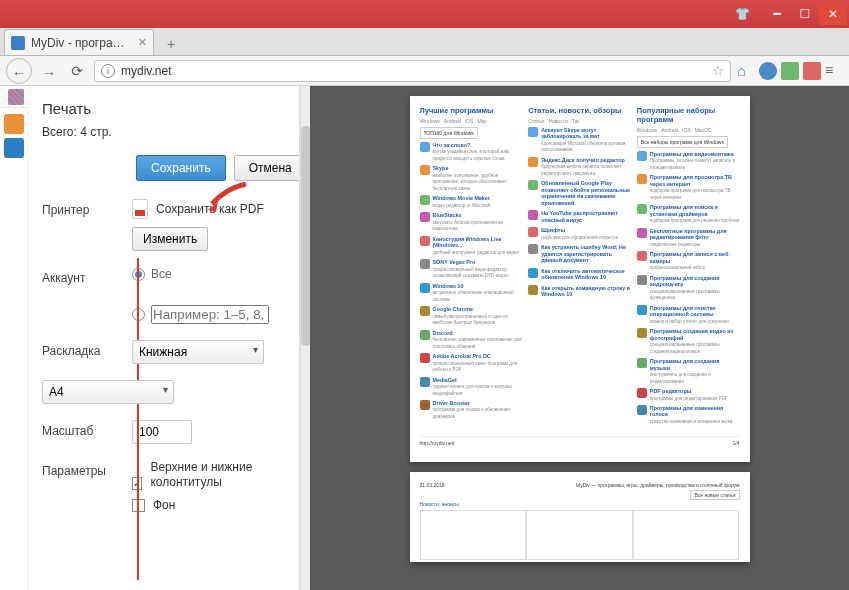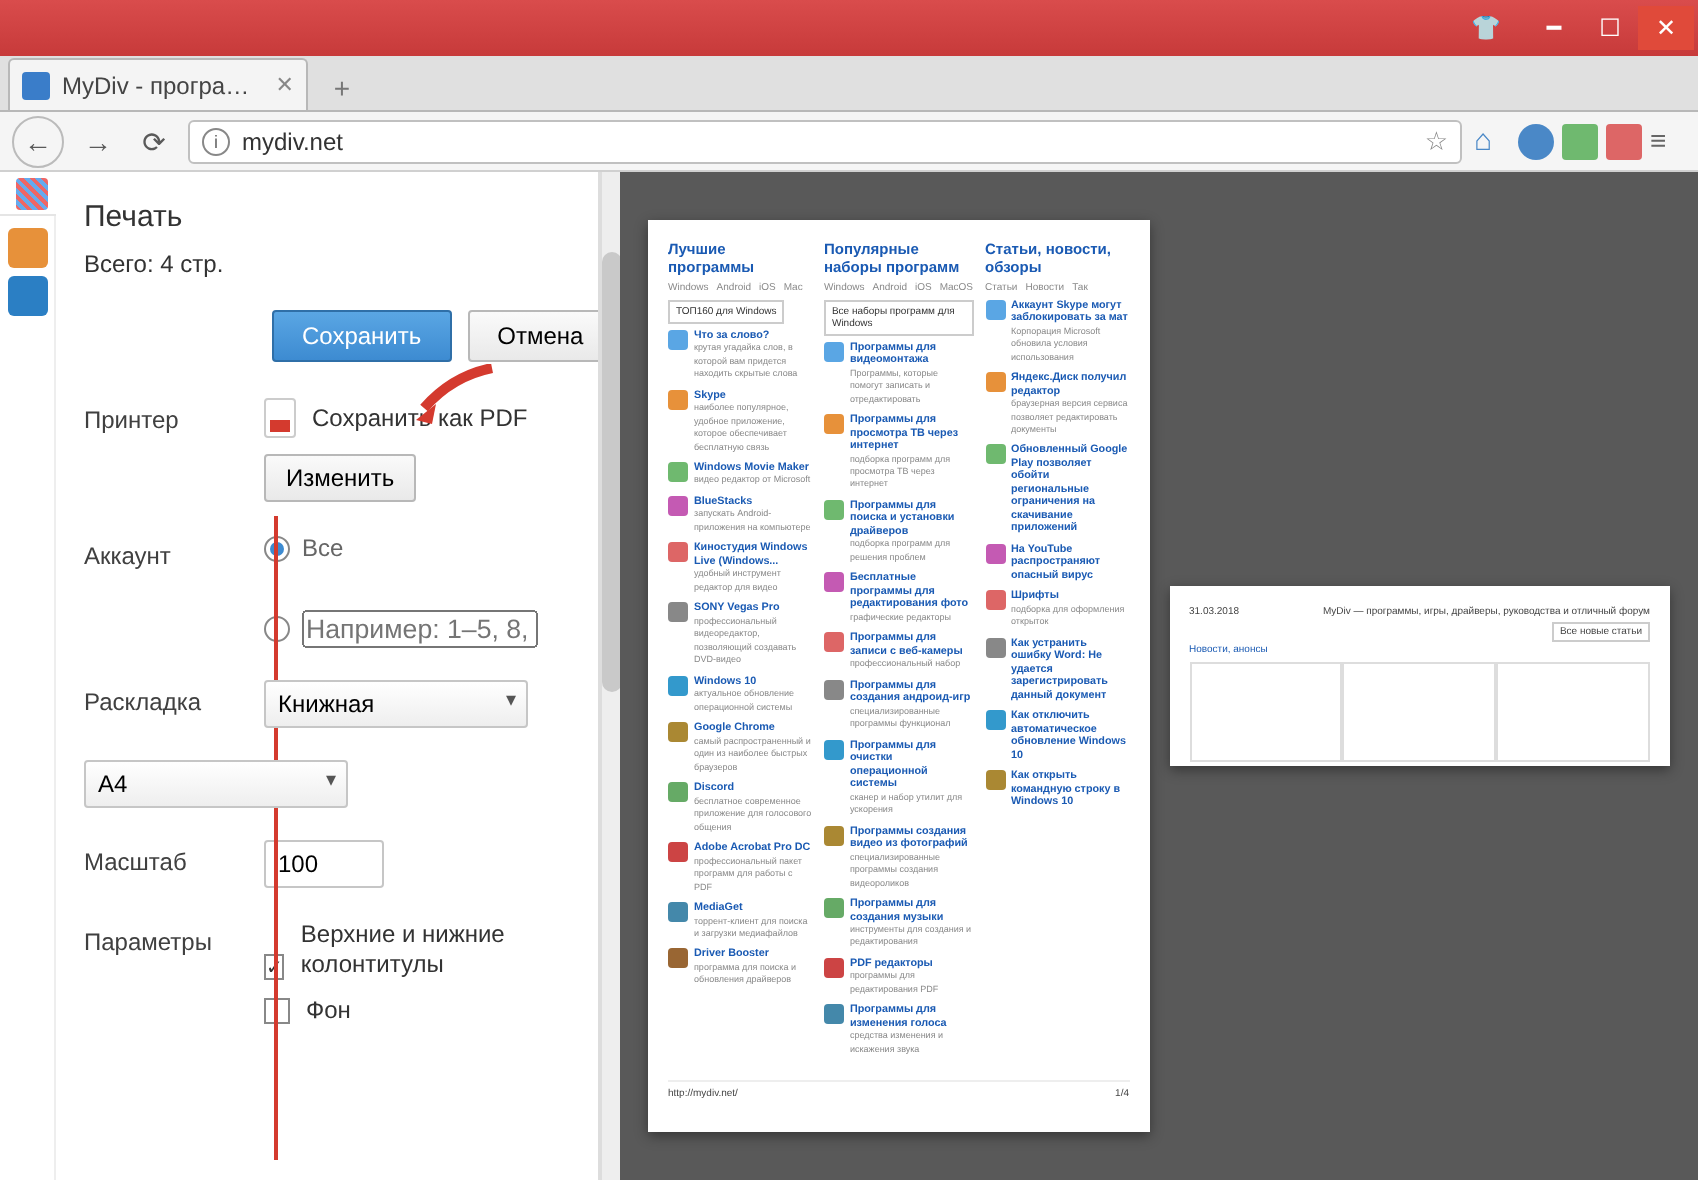--- a/index.html
+++ b/index.html
@@ -58,21 +58,21 @@
 .sel-wrap::after { content: "▾"; position:absolute; right:6px; top:4px; font-size:10px; color:#555; pointer-events:none;}
 .radio-row { display:flex; align-items:center; gap:6px; }
 .radio { width:13px; height:13px; border:1px solid #888; border-radius:50%; display:inline-flex; align-items:center; justify-content:center;}
 .radio.sel::after { content:""; width:7px; height:7px; background:#3d8bd1; border-radius:50%; }
 .chk { width:13px; height:13px; border:1px solid #888; background:#fff; display:inline-flex; align-items:center; justify-content:center; font-size:10px; color:#333;}
 .pdf-icon { width:16px; height:20px; border:1px solid #ccc; border-radius:2px; position:relative; }
 .pdf-icon::after { content:""; position:absolute; bottom:2px; left:2px; right:2px; height:6px; background:#d43a2e; }
 .small-btn { height:24px; padding:0 10px; border:1px solid #b8b8b8; background:linear-gradient(#fafafa,#e9e9e9); border-radius:2px; font-size:12px; }
 
 
-.preview { flex: 1; background: #595959; overflow: auto; display:flex; align-items:center; padding: 10px 14px; gap:10px;}
+.preview { flex: 1; background: #595959; overflow: auto; display:flex; flex-direction:column; align-items:center; padding: 10px 14px; gap:10px;}
 .page { width: 340px; background: #fff; box-shadow: 0 2px 6px rgba(0,0,0,.4); padding: 10px 10px 16px; font-size: 5.4px; color:#444; position:relative;}
 .page .cols { display:grid; grid-template-columns: 1fr 1fr 1fr; gap:6px; }
 .page h3 { font-size:7.5px; font-weight:700; color:#1a5ab3; margin-bottom:3px; }
 .page .tabs { display:flex; gap:4px; font-size:5px; color:#888; margin-bottom:3px;}
 .page .box { border:1px solid #ccc; padding:2px 3px; font-size:5px; color:#333; margin-bottom:3px; display:inline-block;}
 .page .item { display:flex; gap:3px; margin-bottom:4px; }
 .page .item .ico { width:10px; height:10px; background:#5aa6e4; border-radius:2px; flex-shrink:0;}
 .page .item .txt { line-height:1.2; }
 .page .item .txt .t { color:#1a5ab3; font-weight:700; display:block; }
 .page .item .txt .d { color:#888; font-size:4.5px; }
@@ -279,20 +279,62 @@
                   <span class="ico" style="background:#48a"></span>
                   <span class="txt"><span class="t">MediaGet</span><span class="d">торрент-клиент для поиска и загрузки медиафайлов</span></span>
                 </div>
                 <div class="item">
                   <span class="ico" style="background:#963"></span>
                   <span class="txt"><span class="t">Driver Booster</span><span class="d">программа для поиска и обновления драйверов</span></span>
                 </div>
               </div>
           </div>
           <div>
+            <h3>Статьи, новости, обзоры</h3>
+            <div class="tabs">
+                <span>Статьи</span>
+                <span>Новости</span>
+                <span>Так</span>
+              </div>
+            <div id="pv-col2">
+                <div class="item">
+                  <span class="ico" style="background:#5aa6e4"></span>
+                  <span class="txt"><span class="t">Аккаунт Skype могут заблокировать за мат</span><span class="d">Корпорация Microsoft обновила условия использования</span></span>
+                </div>
+                <div class="item">
+                  <span class="ico" style="background:#e7913a"></span>
+                  <span class="txt"><span class="t">Яндекс.Диск получил редактор</span><span class="d">браузерная версия сервиса позволяет редактировать документы</span></span>
+                </div>
+                <div class="item">
+                  <span class="ico" style="background:#6fb96f"></span>
+                  <span class="txt"><span class="t">Обновленный Google Play позволяет обойти региональные ограничения на скачивание приложений</span><span class="d"></span></span>
+                </div>
+                <div class="item">
+                  <span class="ico" style="background:#c45ab3"></span>
+                  <span class="txt"><span class="t">На YouTube распространяют опасный вирус</span><span class="d"></span></span>
+                </div>
+                <div class="item">
+                  <span class="ico" style="background:#d66"></span>
+                  <span class="txt"><span class="t">Шрифты</span><span class="d">подборка для оформления открыток</span></span>
+                </div>
+                <div class="item">
+                  <span class="ico" style="background:#888"></span>
+                  <span class="txt"><span class="t">Как устранить ошибку Word: Не удается зарегистрировать данный документ</span><span class="d"></span></span>
+                </div>
+                <div class="item">
+                  <span class="ico" style="background:#39c"></span>
+                  <span class="txt"><span class="t">Как отключить автоматическое обновление Windows 10</span><span class="d"></span></span>
+                </div>
+                <div class="item">
+                  <span class="ico" style="background:#a83"></span>
+                  <span class="txt"><span class="t">Как открыть командную строку в Windows 10</span><span class="d"></span></span>
+                </div>
+              </div>
+          </div>
+          <div>
             <h3>Популярные наборы программ</h3>
             <div class="tabs" id="pv-tabs3">
                 <span>Windows</span>
                 <span>Android</span>
                 <span>iOS</span>
                 <span>MacOS</span>
               </div>
             <span class="box">Все наборы программ для Windows</span>
             <div id="pv-col3">
                 <div class="item">
@@ -334,62 +376,20 @@
                 <div class="item">
                   <span class="ico" style="background:#c44"></span>
                   <span class="txt"><span class="t">PDF редакторы</span><span class="d">программы для редактирования PDF</span></span>
                 </div>
                 <div class="item">
                   <span class="ico" style="background:#48a"></span>
                   <span class="txt"><span class="t">Программы для изменения голоса</span><span class="d">средства изменения и искажения звука</span></span>
                 </div>
               </div>
           </div>
-          <div>
-            <h3>Статьи, новости, обзоры</h3>
-            <div class="tabs">
-                <span>Статьи</span>
-                <span>Новости</span>
-                <span>Так</span>
-              </div>
-            <div id="pv-col2">
-                <div class="item">
-                  <span class="ico" style="background:#5aa6e4"></span>
-                  <span class="txt"><span class="t">Аккаунт Skype могут заблокировать за мат</span><span class="d">Корпорация Microsoft обновила условия использования</span></span>
-                </div>
-                <div class="item">
-                  <span class="ico" style="background:#e7913a"></span>
-                  <span class="txt"><span class="t">Яндекс.Диск получил редактор</span><span class="d">браузерная версия сервиса позволяет редактировать документы</span></span>
-                </div>
-                <div class="item">
-                  <span class="ico" style="background:#6fb96f"></span>
-                  <span class="txt"><span class="t">Обновленный Google Play позволяет обойти региональные ограничения на скачивание приложений</span><span class="d"></span></span>
-                </div>
-                <div class="item">
-                  <span class="ico" style="background:#c45ab3"></span>
-                  <span class="txt"><span class="t">На YouTube распространяют опасный вирус</span><span class="d"></span></span>
-                </div>
-                <div class="item">
-                  <span class="ico" style="background:#d66"></span>
-                  <span class="txt"><span class="t">Шрифты</span><span class="d">подборка для оформления открыток</span></span>
-                </div>
-                <div class="item">
-                  <span class="ico" style="background:#888"></span>
-                  <span class="txt"><span class="t">Как устранить ошибку Word: Не удается зарегистрировать данный документ</span><span class="d"></span></span>
-                </div>
-                <div class="item">
-                  <span class="ico" style="background:#39c"></span>
-                  <span class="txt"><span class="t">Как отключить автоматическое обновление Windows 10</span><span class="d"></span></span>
-                </div>
-                <div class="item">
-                  <span class="ico" style="background:#a83"></span>
-                  <span class="txt"><span class="t">Как открыть командную строку в Windows 10</span><span class="d"></span></span>
-                </div>
-              </div>
-          </div>
         </div>
         <div class="footer">
           <span>http://mydiv.net/</span>
           <span>1/4</span>
         </div>
       </div>
       <div class="page page2">
         <div class="hdr">
             <span>31.03.2018</span>
             <span>MyDiv — программы, игры, драйверы, руководства и отличный форум</span>

